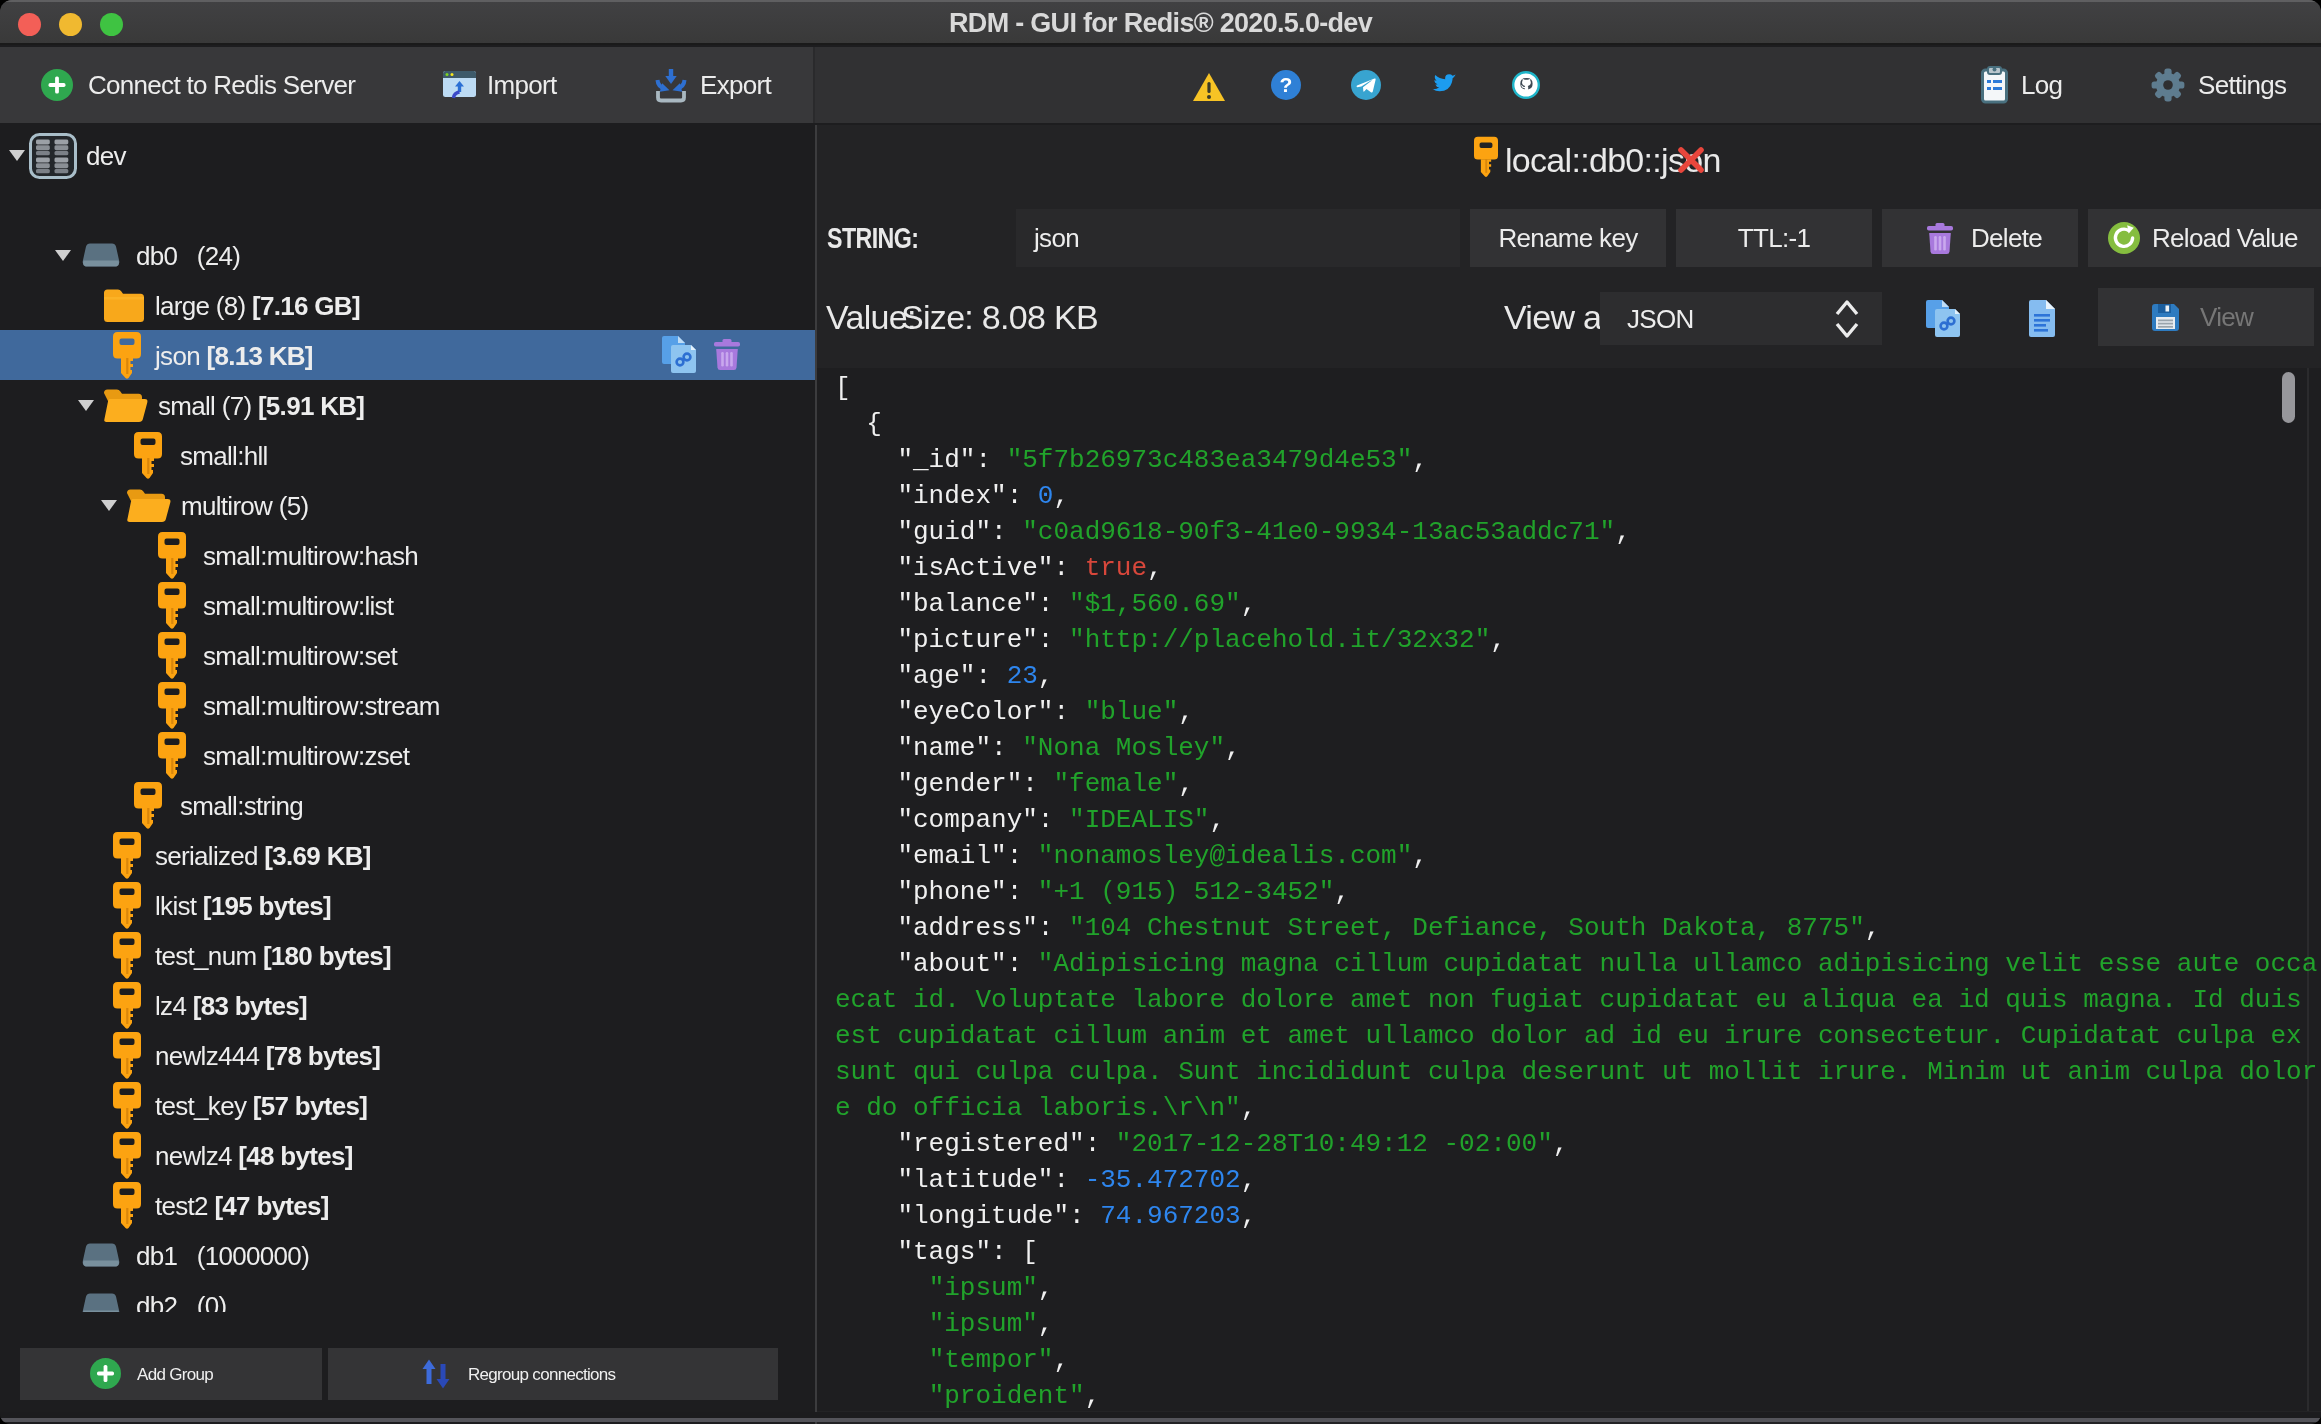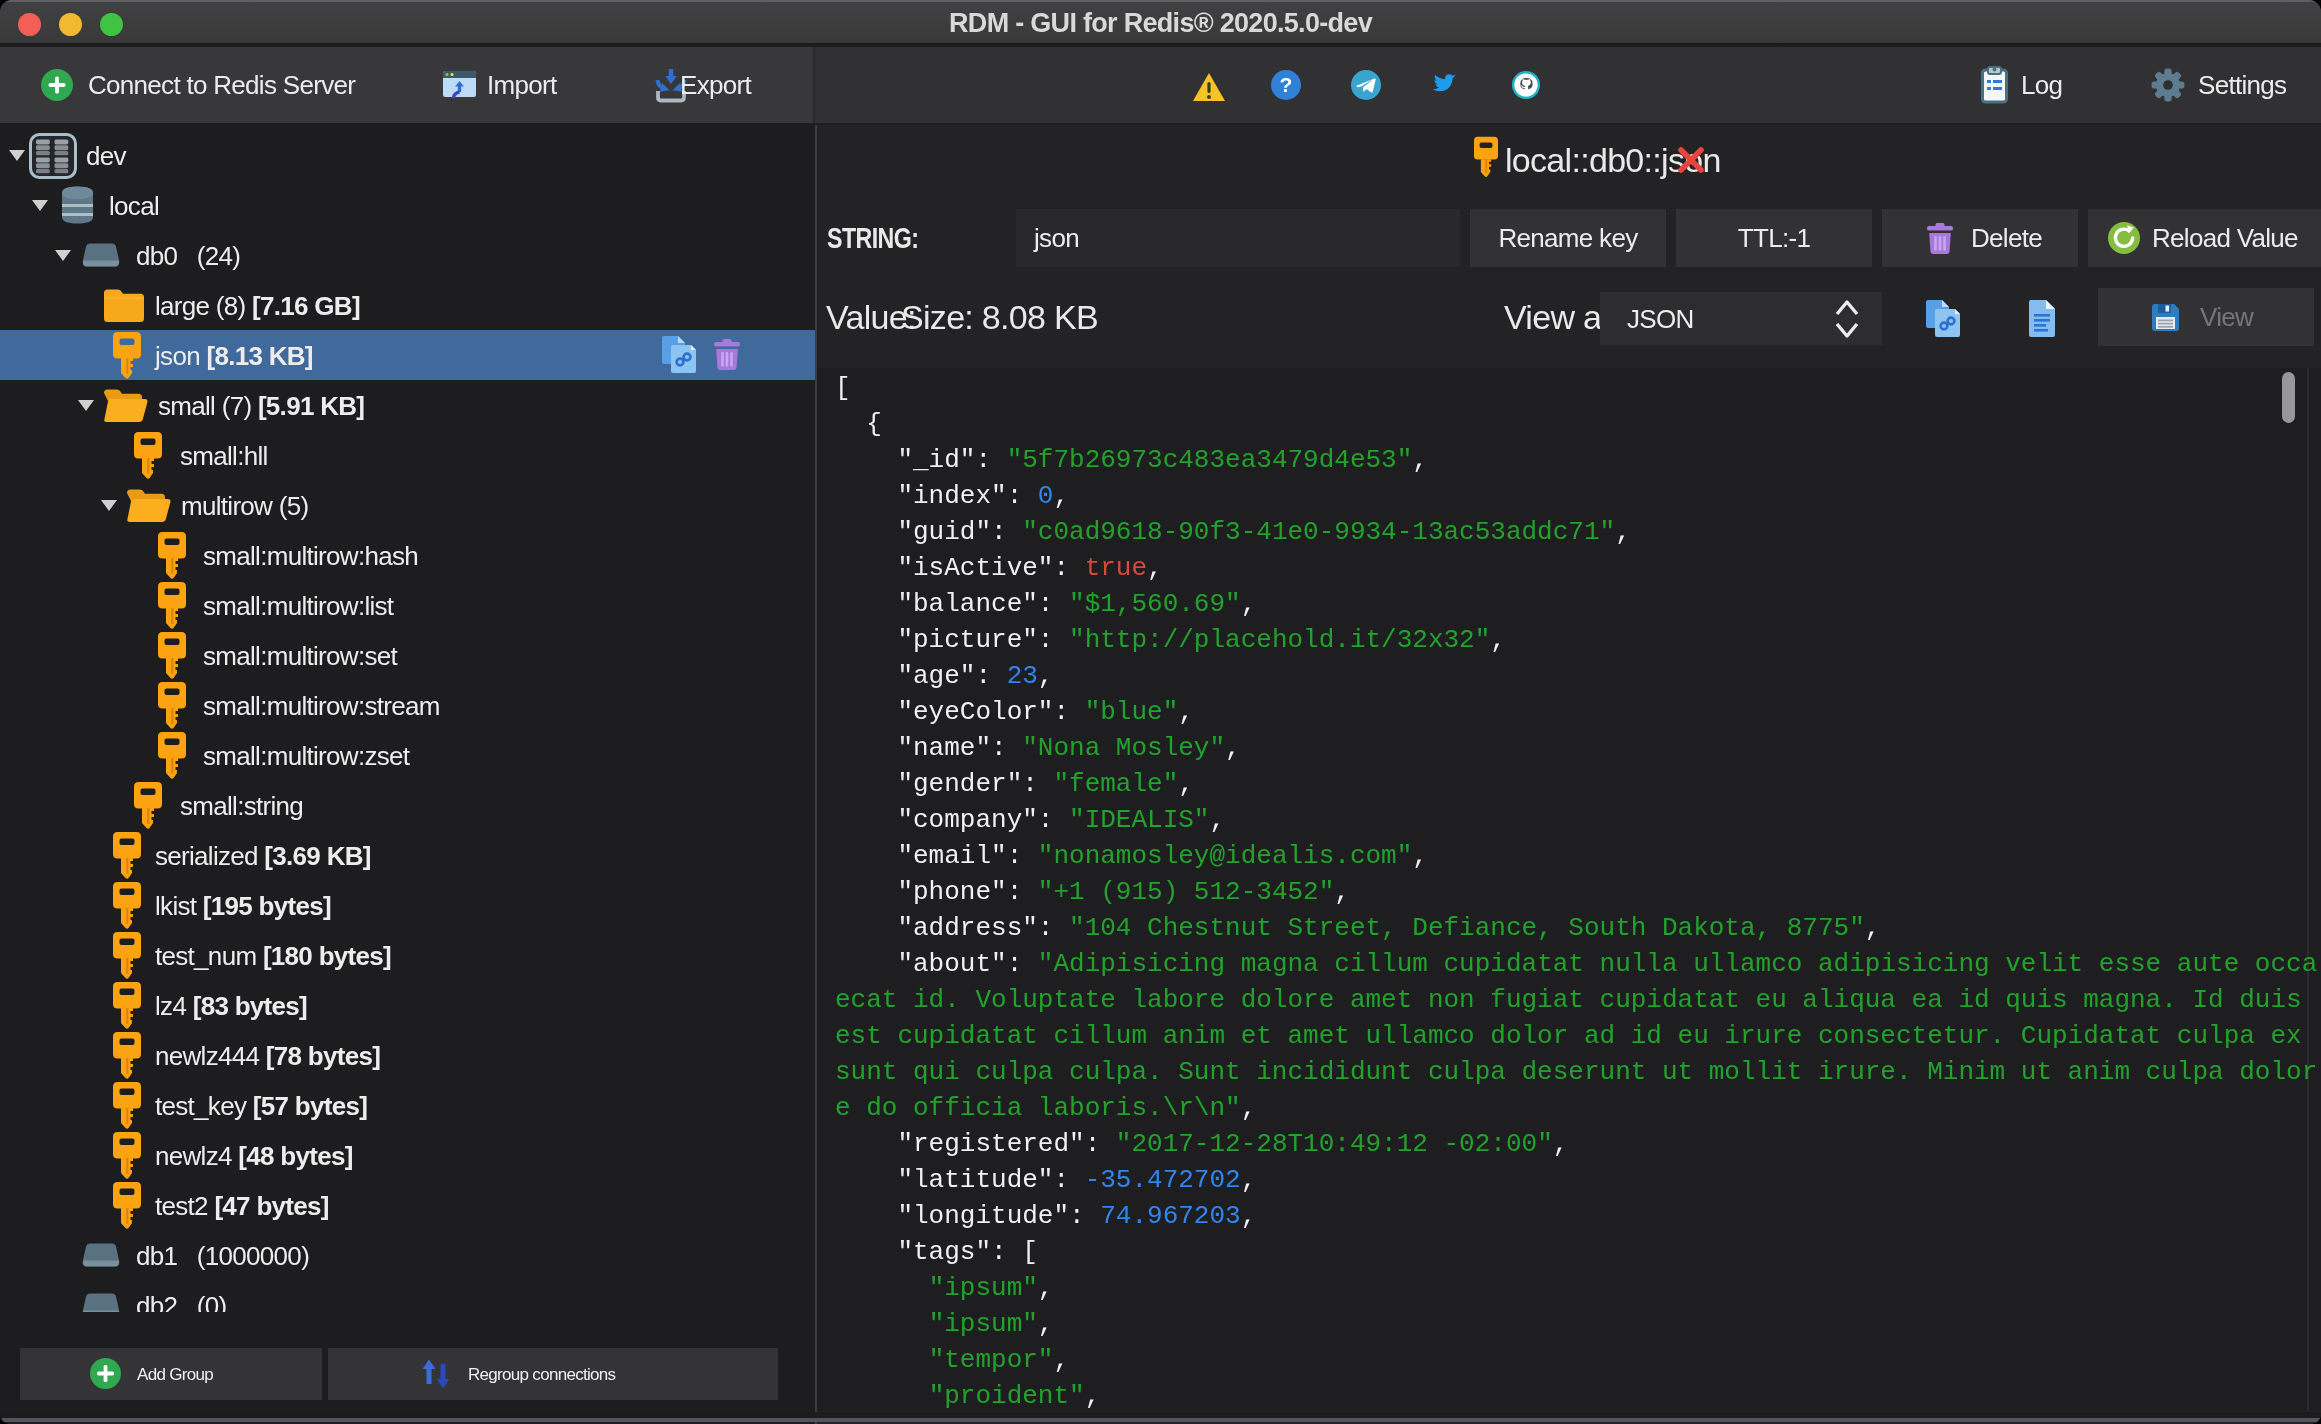--- a/index.html
+++ b/index.html
@@ -67,21 +67,21 @@
     <span class="tbtxt" style="left:487px">Import</span>
     <span class="tbic" style="left:654px;top:20px"><svg width="34" height="36" viewBox="0 0 34 36">
           <path d="M3.5 13 Q4 19.5 10 21" stroke="#2E6FD0" stroke-width="4" fill="none"></path>
           <path d="M8.2 16.2 L15.5 23.2 L5.8 24.8 Z" fill="#2E6FD0"></path>
           <path d="M30.5 13 Q30 19.5 24 21" stroke="#2E6FD0" stroke-width="4" fill="none"></path>
           <path d="M25.8 16.2 L18.5 23.2 L28.2 24.8 Z" fill="#2E6FD0"></path>
           <path d="M17 2 V11" stroke="#2E6FD0" stroke-width="4.4" fill="none"></path>
           <path d="M11.3 9 L17 17 L22.7 9 Z" fill="#2E6FD0"></path>
           <path d="M4 24 V30.5 Q4 33.5 7 33.5 H27 Q30 33.5 30 30.5 V24" stroke="#A9B8C1" stroke-width="3.8" fill="none"></path>
         </svg></span>
-    <span class="tbtxt" style="left:680px">Export</span>
+    <span class="tbtxt" style="left:700px">Export</span>
     <span class="tbic" style="left:1192px;top:24px"><svg width="34" height="32" viewBox="0 0 34 32">
           <path d="M17 2 L33 30 H1 Z" fill="#F7C325"></path>
           <rect x="15.4" y="11" width="3.2" height="11" rx="1.6" fill="#3A3A28"></rect>
           <circle cx="17" cy="26" r="2" fill="#3A3A28"></circle>
         </svg></span>
     <span class="tbic" style="left:1271px;top:23px"><svg width="30" height="30" viewBox="0 0 30 30">
           <circle cx="15" cy="15" r="15" fill="#2F80D6"></circle>
           <text x="15" y="22" font-family="Liberation Sans" font-size="21" font-weight="bold" fill="#fff" text-anchor="middle">?</text>
         </svg></span>
     <span class="tbic" style="left:1351px;top:23px"><svg width="30" height="30" viewBox="0 0 30 30">
@@ -152,30 +152,20 @@
               </g>
               <g transform="translate(25.5,24.5) scale(0.92,0.72)">
                 <g>
                   <rect x="0" y="0" width="15" height="7" rx="2" fill="#9ba0a6"></rect>
                   <rect x="0" y="8" width="15" height="7" rx="2" fill="#8a8f95"></rect>
                   <rect x="0" y="16" width="15" height="6" rx="2" fill="#7b8087"></rect>
                 </g>
               </g>
             </svg></span>
           <span class="t" style="left:86px">dev</span>
-        </div>
-        <div class="row" style="top:55px">
-          <div class="tri" style="left:32px;top:20px"></div>
-          <span class="ic" style="left:59px;top:5px"><svg width="37" height="40" viewBox="0 0 37 40">
-              <path fill="#5E7888" d="M3 8 Q3 1.5 18.5 1.5 Q34 1.5 34 8 V32 Q34 38.5 18.5 38.5 Q3 38.5 3 32 Z"></path>
-              <path fill="#6E8999" d="M3 8 Q3 1.5 18.5 1.5 Q34 1.5 34 8 Q34 14 18.5 14 Q3 14 3 8 Z"></path>
-              <rect x="3" y="19" width="31" height="3" fill="#AEBDC6"></rect>
-              <rect x="3" y="28" width="31" height="3" fill="#AEBDC6"></rect>
-            </svg></span>
-          <span class="t" style="left:109px">local</span>
         </div>
         <div class="row" style="top:105px">
           <div class="tri" style="left:55px;top:20px"></div>
           <span class="ic" style="left:82px;top:12px"><svg width="38" height="26" viewBox="0 0 38 26">
               <path fill="#5A7181" d="M8 1.5 H30 Q33 1.5 34 4.5 L37.2 19 Q38 22.5 34.5 24.5 H3.5 Q0 22.5 0.8 19 L4 4.5 Q5 1.5 8 1.5 Z"></path>
               <path fill="#93A9B4" d="M1.5 18.5 H36.5 L37 20.8 Q37 24.5 33.5 24.5 H4.5 Q1 24.5 1 20.8 Z" opacity="0.55"></path>
             </svg></span>
           <span class="t" style="left:136px">db0&nbsp;&nbsp;&nbsp;(24)</span>
         </div>
         <div class="row" style="top:155px">

